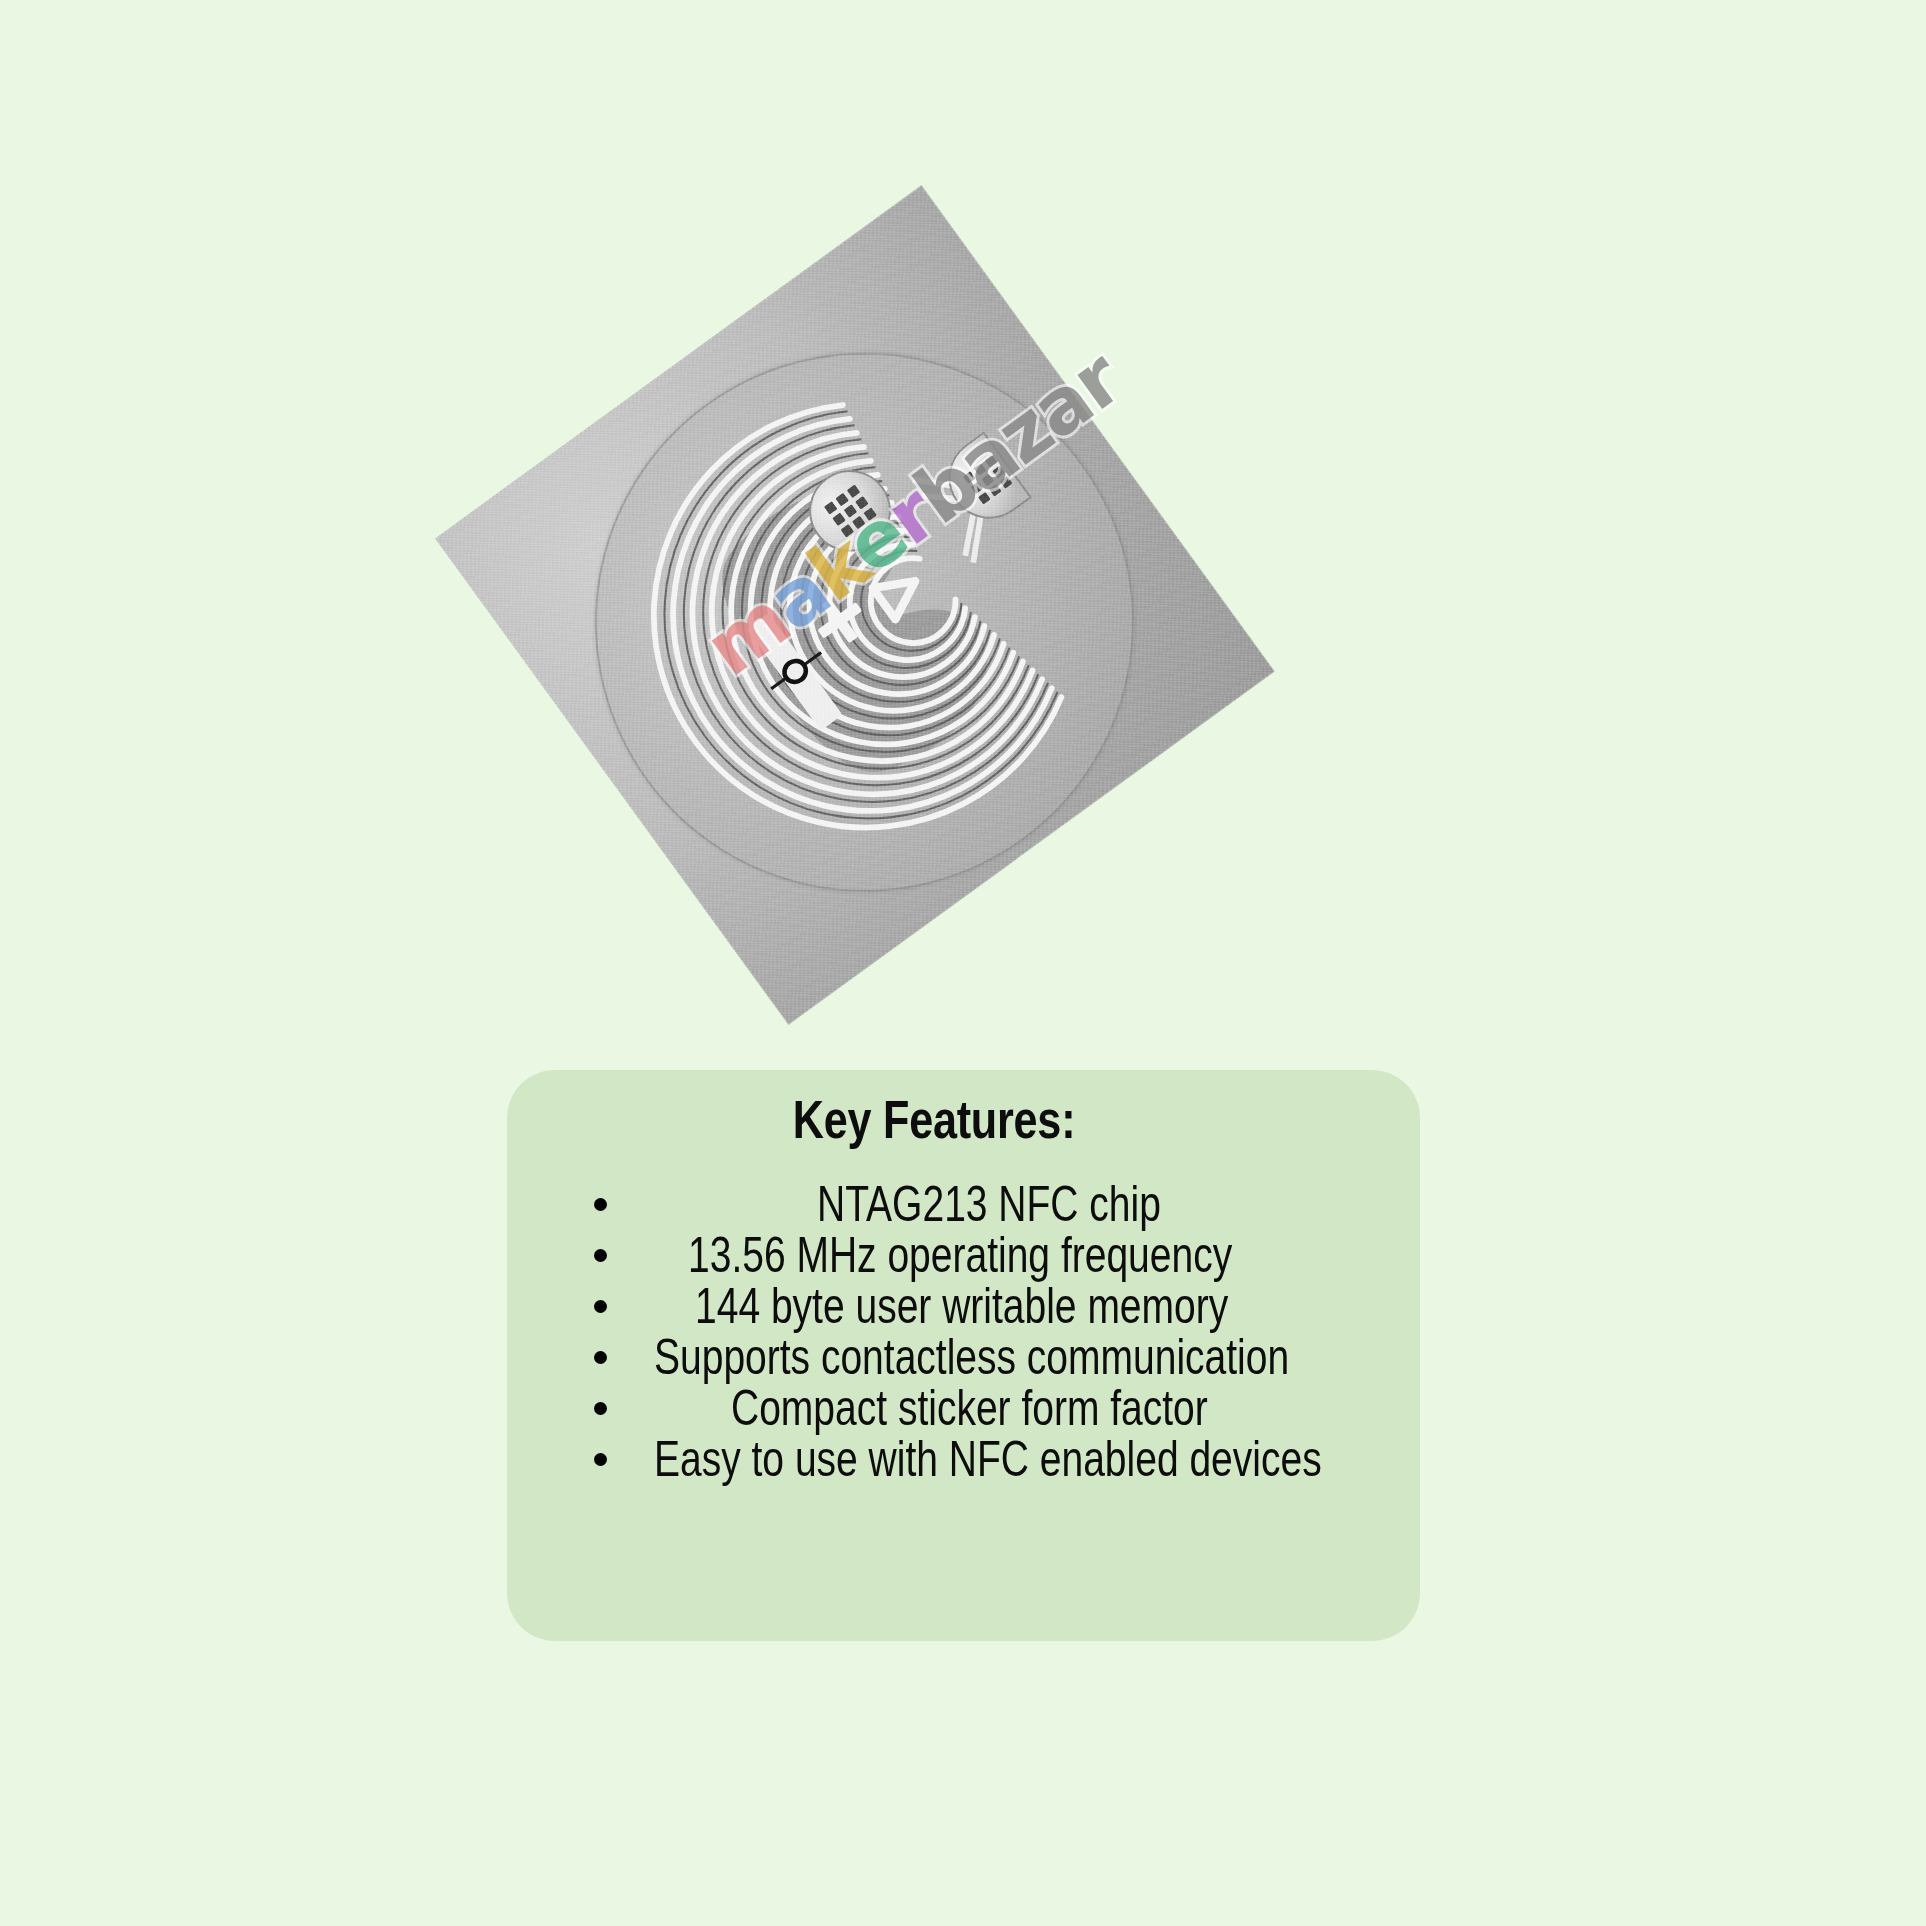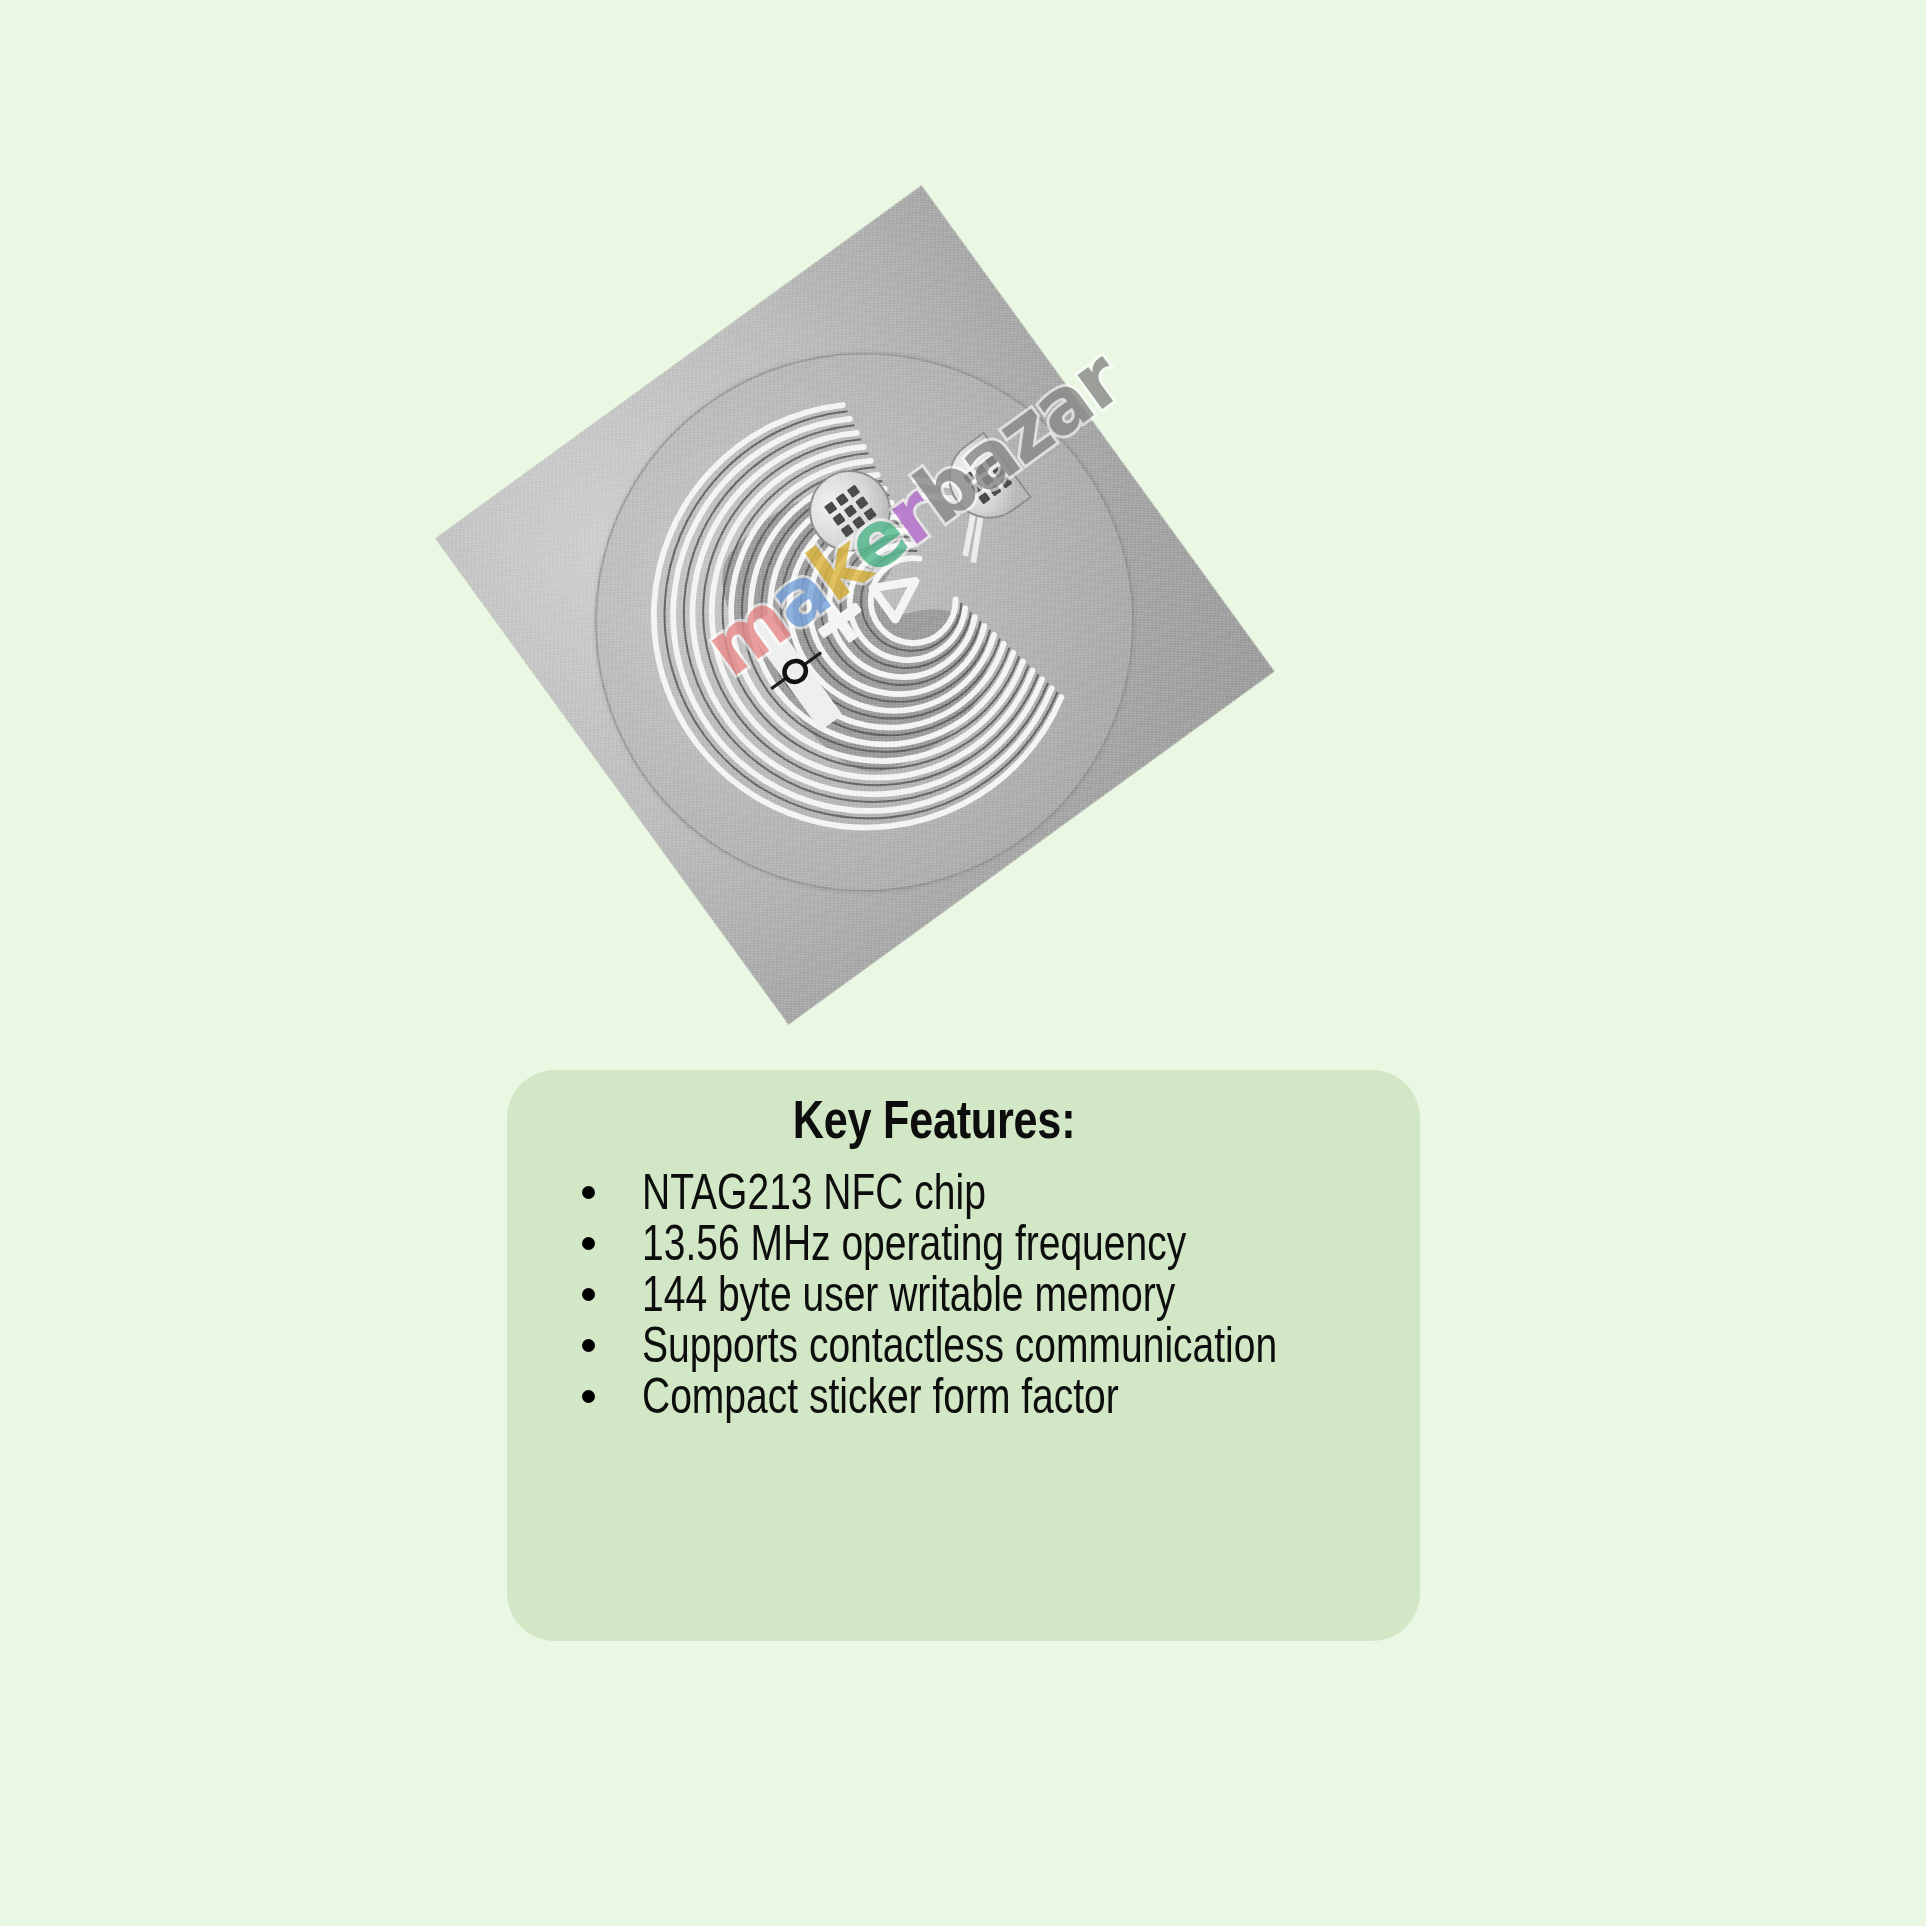--- a/index.html
+++ b/index.html
@@ -114,24 +114,25 @@
     font-size: 54px;
     letter-spacing: -0.3px;
     color: #0d0d0d;
     transform: scaleX(.80);
     transform-origin: 50% 50%;
   }
   #features-list{
     position:absolute;
     left: 64px;
     top: 95px;
-    margin: 2px;
+    margin: 14px;
     padding: 0;
     list-style: none;
     width: 835px;
+    text-align: center;
   }
   #features-list li{
     position: relative;
     height: 51px;
     line-height: 51px;
     font-size: 48px;
     color: #0d0d0d;
     white-space: nowrap;
   }
   #features-list li .bullet{
@@ -289,15 +290,19 @@
       <span class="txt"> 144 byte user writable memory</span>
     </li>
     <li>
       <span class="bullet"></span>
       <span class="txt"> Supports contactless communication</span>
     </li>
     <li>
       <span class="bullet"></span>
       <span class="txt"> Compact sticker form factor</span>
     </li>
+    <li>
+      <span class="bullet"></span>
+      <span class="txt"> Easy to use with NFC enabled devices</span>
+    </li>
   </ul>
 </div>
 
 
 </body></html>

